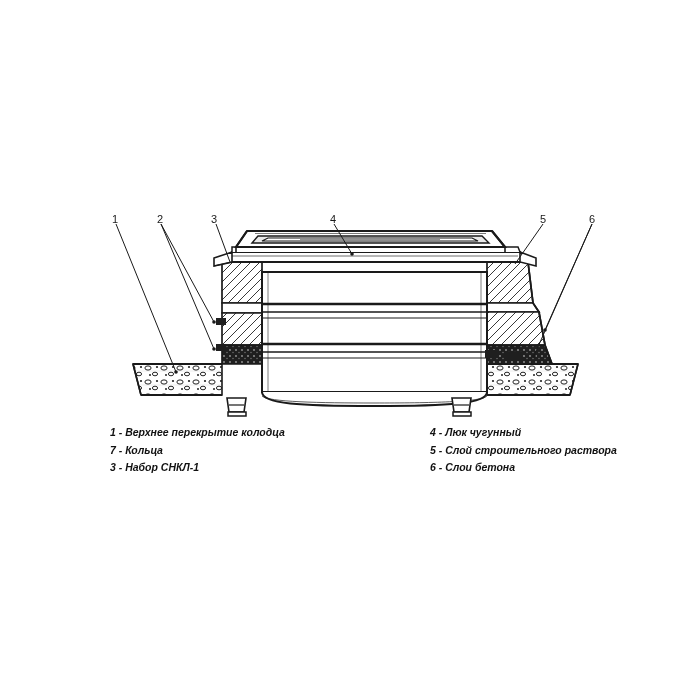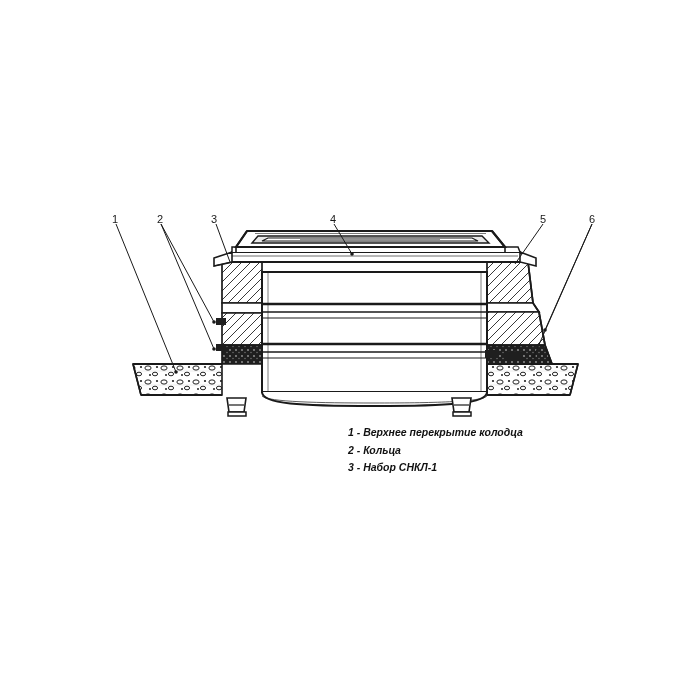--- a/index.html
+++ b/index.html
@@ -28,22 +28,21 @@
     color: #1a1a1a;
     line-height: 1;
   }
   .legend {
     position: absolute;
     left: 110px;
     top: 424px;
     width: 520px;
     display: flex;
     flex-direction: row;
-    justify-content: flex-end;
-    margin-left: 36px;
+    justify-content: space-between;
   }
   .legend-col {
     display: flex;
     flex-direction: column;
   }
   .legend-col.left { width: 318px; }
   .legend-col.right { width: 200px; }
   .legend-item {
     font-family: "Liberation Sans", sans-serif;
     font-size: 10.5px;
@@ -216,18 +215,23 @@
   <span class="callout-num" style="left:112px; top:214px;">1</span>
   <span class="callout-num" style="left:157px; top:214px;">2</span>
   <span class="callout-num" style="left:211px; top:214px;">3</span>
   <span class="callout-num" style="left:330px; top:214px;">4</span>
   <span class="callout-num" style="left:540px; top:214px;">5</span>
   <span class="callout-num" style="left:589px; top:214px;">6</span>
 
   <div class="legend">
     <div class="legend-col left">
       <div class="legend-item">1 - Верхнее перекрытие колодца</div>
-      <div class="legend-item">2 - Кольца</div>
+      <div class="legend-item">7 - Кольца</div>
       <div class="legend-item">3 - Набор СНКЛ-1</div>
     </div>
+    <div class="legend-col right">
+      <div class="legend-item">4 - Люк чугунный</div>
+      <div class="legend-item">5 - Слой строительного раствора</div>
+      <div class="legend-item">6 - Слои бетона</div>
+    </div>
   </div>
 
 </div>
 
 </body></html>

